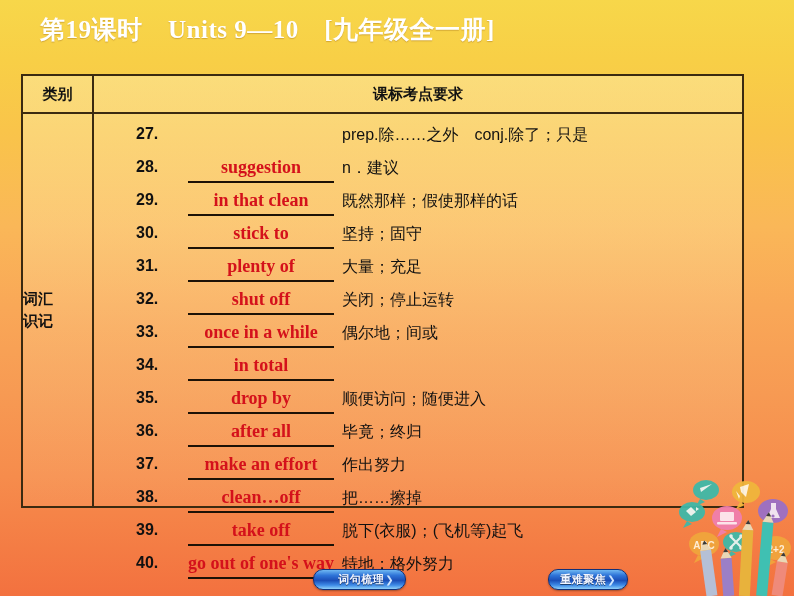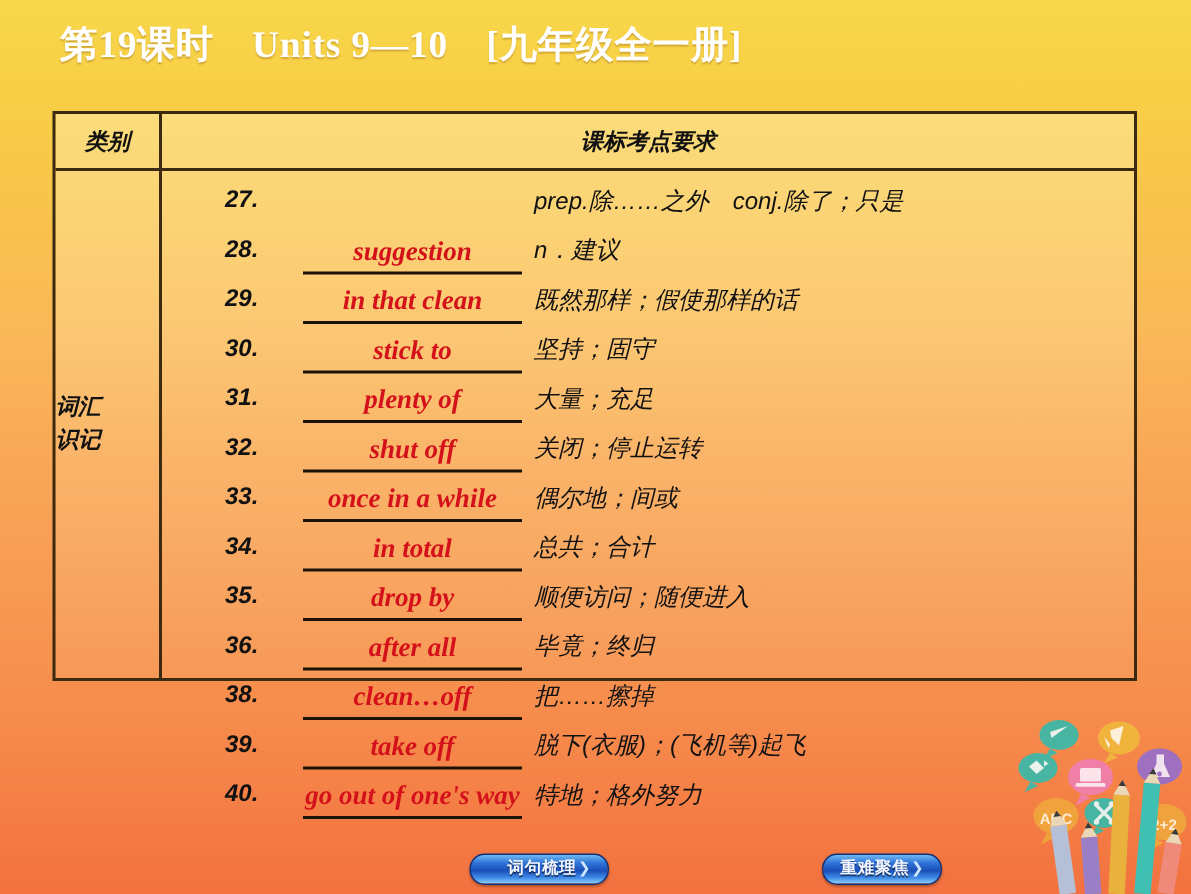--- a/index.html
+++ b/index.html
@@ -30,29 +30,28 @@
   .header-title{
     position:absolute;left:40px;top:13px;
     font-family:"Liberation Serif", serif;
     font-weight:bold;font-size:25px;color:#ffffff;
     letter-spacing:0.5px;white-space:nowrap;
     text-shadow:0 1px 1px rgba(140,90,20,.35);
   }
 
   
   .tablewrap{
-    position:absolute;left:35px;top:74px;width:723px;height:380px;
+    position:absolute;left:21px;top:74px;width:723px;height:434px;
     border:2px solid #3b2a10;
     box-sizing:border-box;
     background:linear-gradient(to bottom,
        rgba(255,245,200,0.40) 0%,
        rgba(255,235,180,0.34) 30%,
        rgba(255,225,170,0.22) 60%,
        rgba(255,220,170,0.10) 100%);
-    font-style:italic;
   }
   .thead{
     position:absolute;left:0;top:0;width:100%;height:38px;
     border-bottom:2px solid #3b2a10;box-sizing:border-box;
   }
   .th-cat{
     position:absolute;left:0;top:0;width:71px;height:100%;
     border-right:2px solid #3b2a10;box-sizing:border-box;
     display:flex;align-items:center;justify-content:center;
     font-family:"Liberation Sans", sans-serif;
@@ -181,31 +180,35 @@
           <div class="meaning">关闭；停止运转</div>
         </div>
         <div class="row">
           <div class="num">33.</div>
           <div class="blank"><span>once in a while</span></div>
           <div class="meaning">偶尔地；间或</div>
         </div>
         <div class="row">
           <div class="num">34.</div>
           <div class="blank"><span>in total</span></div>
-          <div class="meaning">总共；合计</div>
         </div>
         <div class="row">
           <div class="num">35.</div>
           <div class="blank"><span>drop by</span></div>
           <div class="meaning">顺便访问；随便进入</div>
         </div>
         <div class="row">
           <div class="num">36.</div>
           <div class="blank"><span>after all</span></div>
           <div class="meaning">毕竟；终归</div>
+        </div>
+        <div class="row">
+          <div class="num">37.</div>
+          <div class="blank"><span>make an effort</span></div>
+          <div class="meaning">作出努力</div>
         </div>
         <div class="row">
           <div class="num">38.</div>
           <div class="blank"><span>clean…off</span></div>
           <div class="meaning">把……擦掉</div>
         </div>
         <div class="row">
           <div class="num">39.</div>
           <div class="blank"><span>take off</span></div>
           <div class="meaning">脱下(衣服)；(飞机等)起飞</div>

